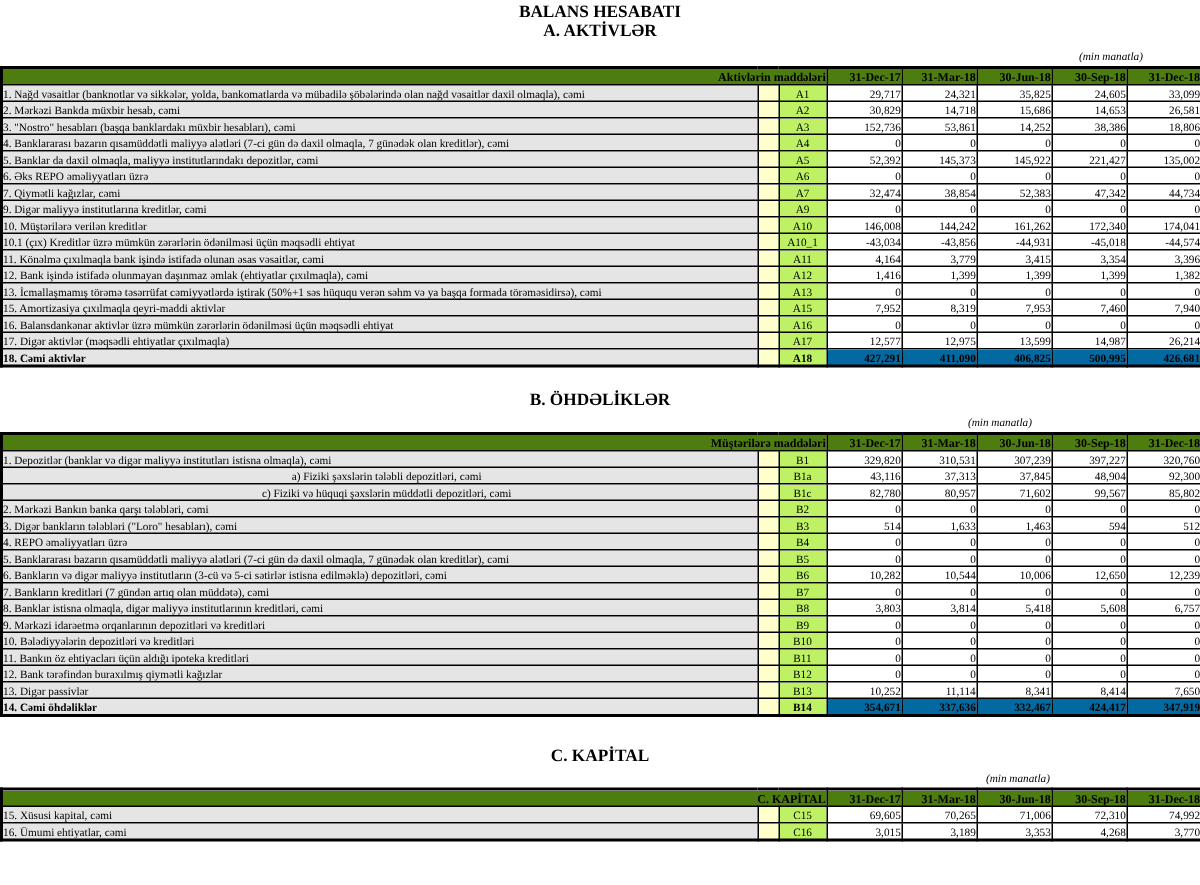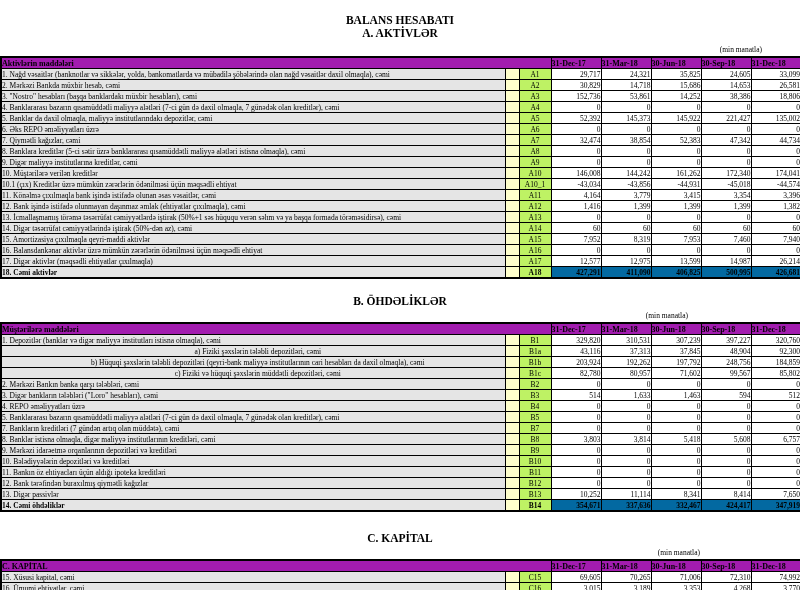--- a/index.html
+++ b/index.html
@@ -1,41 +1,41 @@
 <!DOCTYPE html>
 <html><head>
 <meta charset="utf-8">
 <style>
   html,body{margin:0;padding:0;}
   body{
     width:800px;height:590px;overflow:hidden;background:#ffffff;
     font-family:"Liberation Serif","DejaVu Serif",serif;color:#000;
   }
-  .page{width:800px;height:590px;padding-top:14px;box-sizing:border-box;}
+  .page{width:800px;height:590px;padding-top:2px;box-sizing:border-box;}
   .doc-title{
     text-align:center;font-weight:bold;font-size:11.5px;line-height:13px;
   }
   .section-title-b{margin-top:16px;}
   .section-title-c{margin-top:20px;}
   .unit-note{
-    font-size:7.5px;line-height:9px;text-align:right;
+    font-style:italic;font-size:7.5px;line-height:9px;text-align:right;
   }
   .unit-note.note-a{margin-top:5px;padding-right:38px;}
   .unit-note.note-b{margin-top:3px;padding-right:112px;}
   .unit-note.note-c{margin-top:3px;padding-right:100px;}
   table.fin{
     width:800px;table-layout:fixed;border-collapse:collapse;
     border:2px solid #000;margin-top:2px;
   }
   table.fin th,table.fin td{
     border:1px solid #000;height:10px;font-size:7.5px;line-height:9px;
     padding:0;overflow:hidden;white-space:nowrap;vertical-align:middle;
   }
   table.fin thead th{
-    background:#a21caf;font-weight:bold;text-align:left;font-size:8px;
+    background:#4d7c0f;font-weight:bold;text-align:right;font-size:8px;
   }
   td.label-cell{background:#e5e5e5;text-align:left;padding:0 2px;}
   td.label-cell.indent{padding-left:9px;text-align:center;}
   td.spacer-cell{background:#ffffcc;}
   td.code-cell{background:#bef264;text-align:center;}
   td.num-cell{background:#ffffff;text-align:right;padding-right:3px;}
   tr.total-row td{font-weight:bold;}
   tr.total-row td.num-cell{background:#0369a1;}
 </style>
 </head>
@@ -133,30 +133,20 @@
           <td class="label-cell">7. Qiymətli kağızlar, cəmi</td>
           <td class="spacer-cell"></td>
           <td class="code-cell">A7</td>
           <td class="num-cell">32,474</td>
           <td class="num-cell">38,854</td>
           <td class="num-cell">52,383</td>
           <td class="num-cell">47,342</td>
           <td class="num-cell">44,734</td>
         </tr>
         <tr>
-          <td class="label-cell">8. Banklara kreditlər (5-ci sətir üzrə banklararası qısamüddətli maliyyə alətləri istisna olmaqla), cəmi</td>
-          <td class="spacer-cell"></td>
-          <td class="code-cell">A8</td>
-          <td class="num-cell">0</td>
-          <td class="num-cell">0</td>
-          <td class="num-cell">0</td>
-          <td class="num-cell">0</td>
-          <td class="num-cell">0</td>
-        </tr>
-        <tr>
           <td class="label-cell">9. Digər maliyyə institutlarına kreditlər, cəmi</td>
           <td class="spacer-cell"></td>
           <td class="code-cell">A9</td>
           <td class="num-cell">0</td>
           <td class="num-cell">0</td>
           <td class="num-cell">0</td>
           <td class="num-cell">0</td>
           <td class="num-cell">0</td>
         </tr>
         <tr>
@@ -201,30 +191,20 @@
         </tr>
         <tr>
           <td class="label-cell">13. İcmallaşmamış törəmə təsərrüfat cəmiyyətlərdə iştirak (50%+1 səs hüququ verən səhm və ya başqa formada törəməsidirsə), cəmi</td>
           <td class="spacer-cell"></td>
           <td class="code-cell">A13</td>
           <td class="num-cell">0</td>
           <td class="num-cell">0</td>
           <td class="num-cell">0</td>
           <td class="num-cell">0</td>
           <td class="num-cell">0</td>
-        </tr>
-        <tr>
-          <td class="label-cell">14. Digər təsərrüfat cəmiyyətlərində iştirak (50%-dən az), cəmi</td>
-          <td class="spacer-cell"></td>
-          <td class="code-cell">A14</td>
-          <td class="num-cell">60</td>
-          <td class="num-cell">60</td>
-          <td class="num-cell">60</td>
-          <td class="num-cell">60</td>
-          <td class="num-cell">60</td>
         </tr>
         <tr>
           <td class="label-cell">15. Amortizasiya çıxılmaqla qeyri-maddi aktivlər</td>
           <td class="spacer-cell"></td>
           <td class="code-cell">A15</td>
           <td class="num-cell">7,952</td>
           <td class="num-cell">8,319</td>
           <td class="num-cell">7,953</td>
           <td class="num-cell">7,460</td>
           <td class="num-cell">7,940</td>
@@ -300,30 +280,20 @@
           <td class="label-cell indent">a)  Fiziki şəxslərin tələbli depozitləri, cəmi</td>
           <td class="spacer-cell"></td>
           <td class="code-cell">B1a</td>
           <td class="num-cell">43,116</td>
           <td class="num-cell">37,313</td>
           <td class="num-cell">37,845</td>
           <td class="num-cell">48,904</td>
           <td class="num-cell">92,300</td>
         </tr>
         <tr>
-          <td class="label-cell indent">b) Hüquqi şəxslərin tələbli depozitləri (qeyri-bank maliyyə institutlarının cari hesabları da daxil olmaqla), cəmi</td>
-          <td class="spacer-cell"></td>
-          <td class="code-cell">B1b</td>
-          <td class="num-cell">203,924</td>
-          <td class="num-cell">192,262</td>
-          <td class="num-cell">197,792</td>
-          <td class="num-cell">248,756</td>
-          <td class="num-cell">184,859</td>
-        </tr>
-        <tr>
           <td class="label-cell indent">c) Fiziki və hüquqi şəxslərin müddətli depozitləri, cəmi</td>
           <td class="spacer-cell"></td>
           <td class="code-cell">B1c</td>
           <td class="num-cell">82,780</td>
           <td class="num-cell">80,957</td>
           <td class="num-cell">71,602</td>
           <td class="num-cell">99,567</td>
           <td class="num-cell">85,802</td>
         </tr>
         <tr>
@@ -358,20 +328,30 @@
         </tr>
         <tr>
           <td class="label-cell">5. Banklararası bazarın qısamüddətli maliyyə alətləri (7-ci gün də daxil olmaqla, 7 günədək olan kreditlər), cəmi</td>
           <td class="spacer-cell"></td>
           <td class="code-cell">B5</td>
           <td class="num-cell">0</td>
           <td class="num-cell">0</td>
           <td class="num-cell">0</td>
           <td class="num-cell">0</td>
           <td class="num-cell">0</td>
+        </tr>
+        <tr>
+          <td class="label-cell">6. Bankların və digər maliyyə institutların (3-cü və 5-ci sətirlər istisna edilməklə) depozitləri, cəmi</td>
+          <td class="spacer-cell"></td>
+          <td class="code-cell">B6</td>
+          <td class="num-cell">10,282</td>
+          <td class="num-cell">10,544</td>
+          <td class="num-cell">10,006</td>
+          <td class="num-cell">12,650</td>
+          <td class="num-cell">12,239</td>
         </tr>
         <tr>
           <td class="label-cell">7. Bankların kreditləri (7 gündən artıq olan müddətə), cəmi</td>
           <td class="spacer-cell"></td>
           <td class="code-cell">B7</td>
           <td class="num-cell">0</td>
           <td class="num-cell">0</td>
           <td class="num-cell">0</td>
           <td class="num-cell">0</td>
           <td class="num-cell">0</td>

